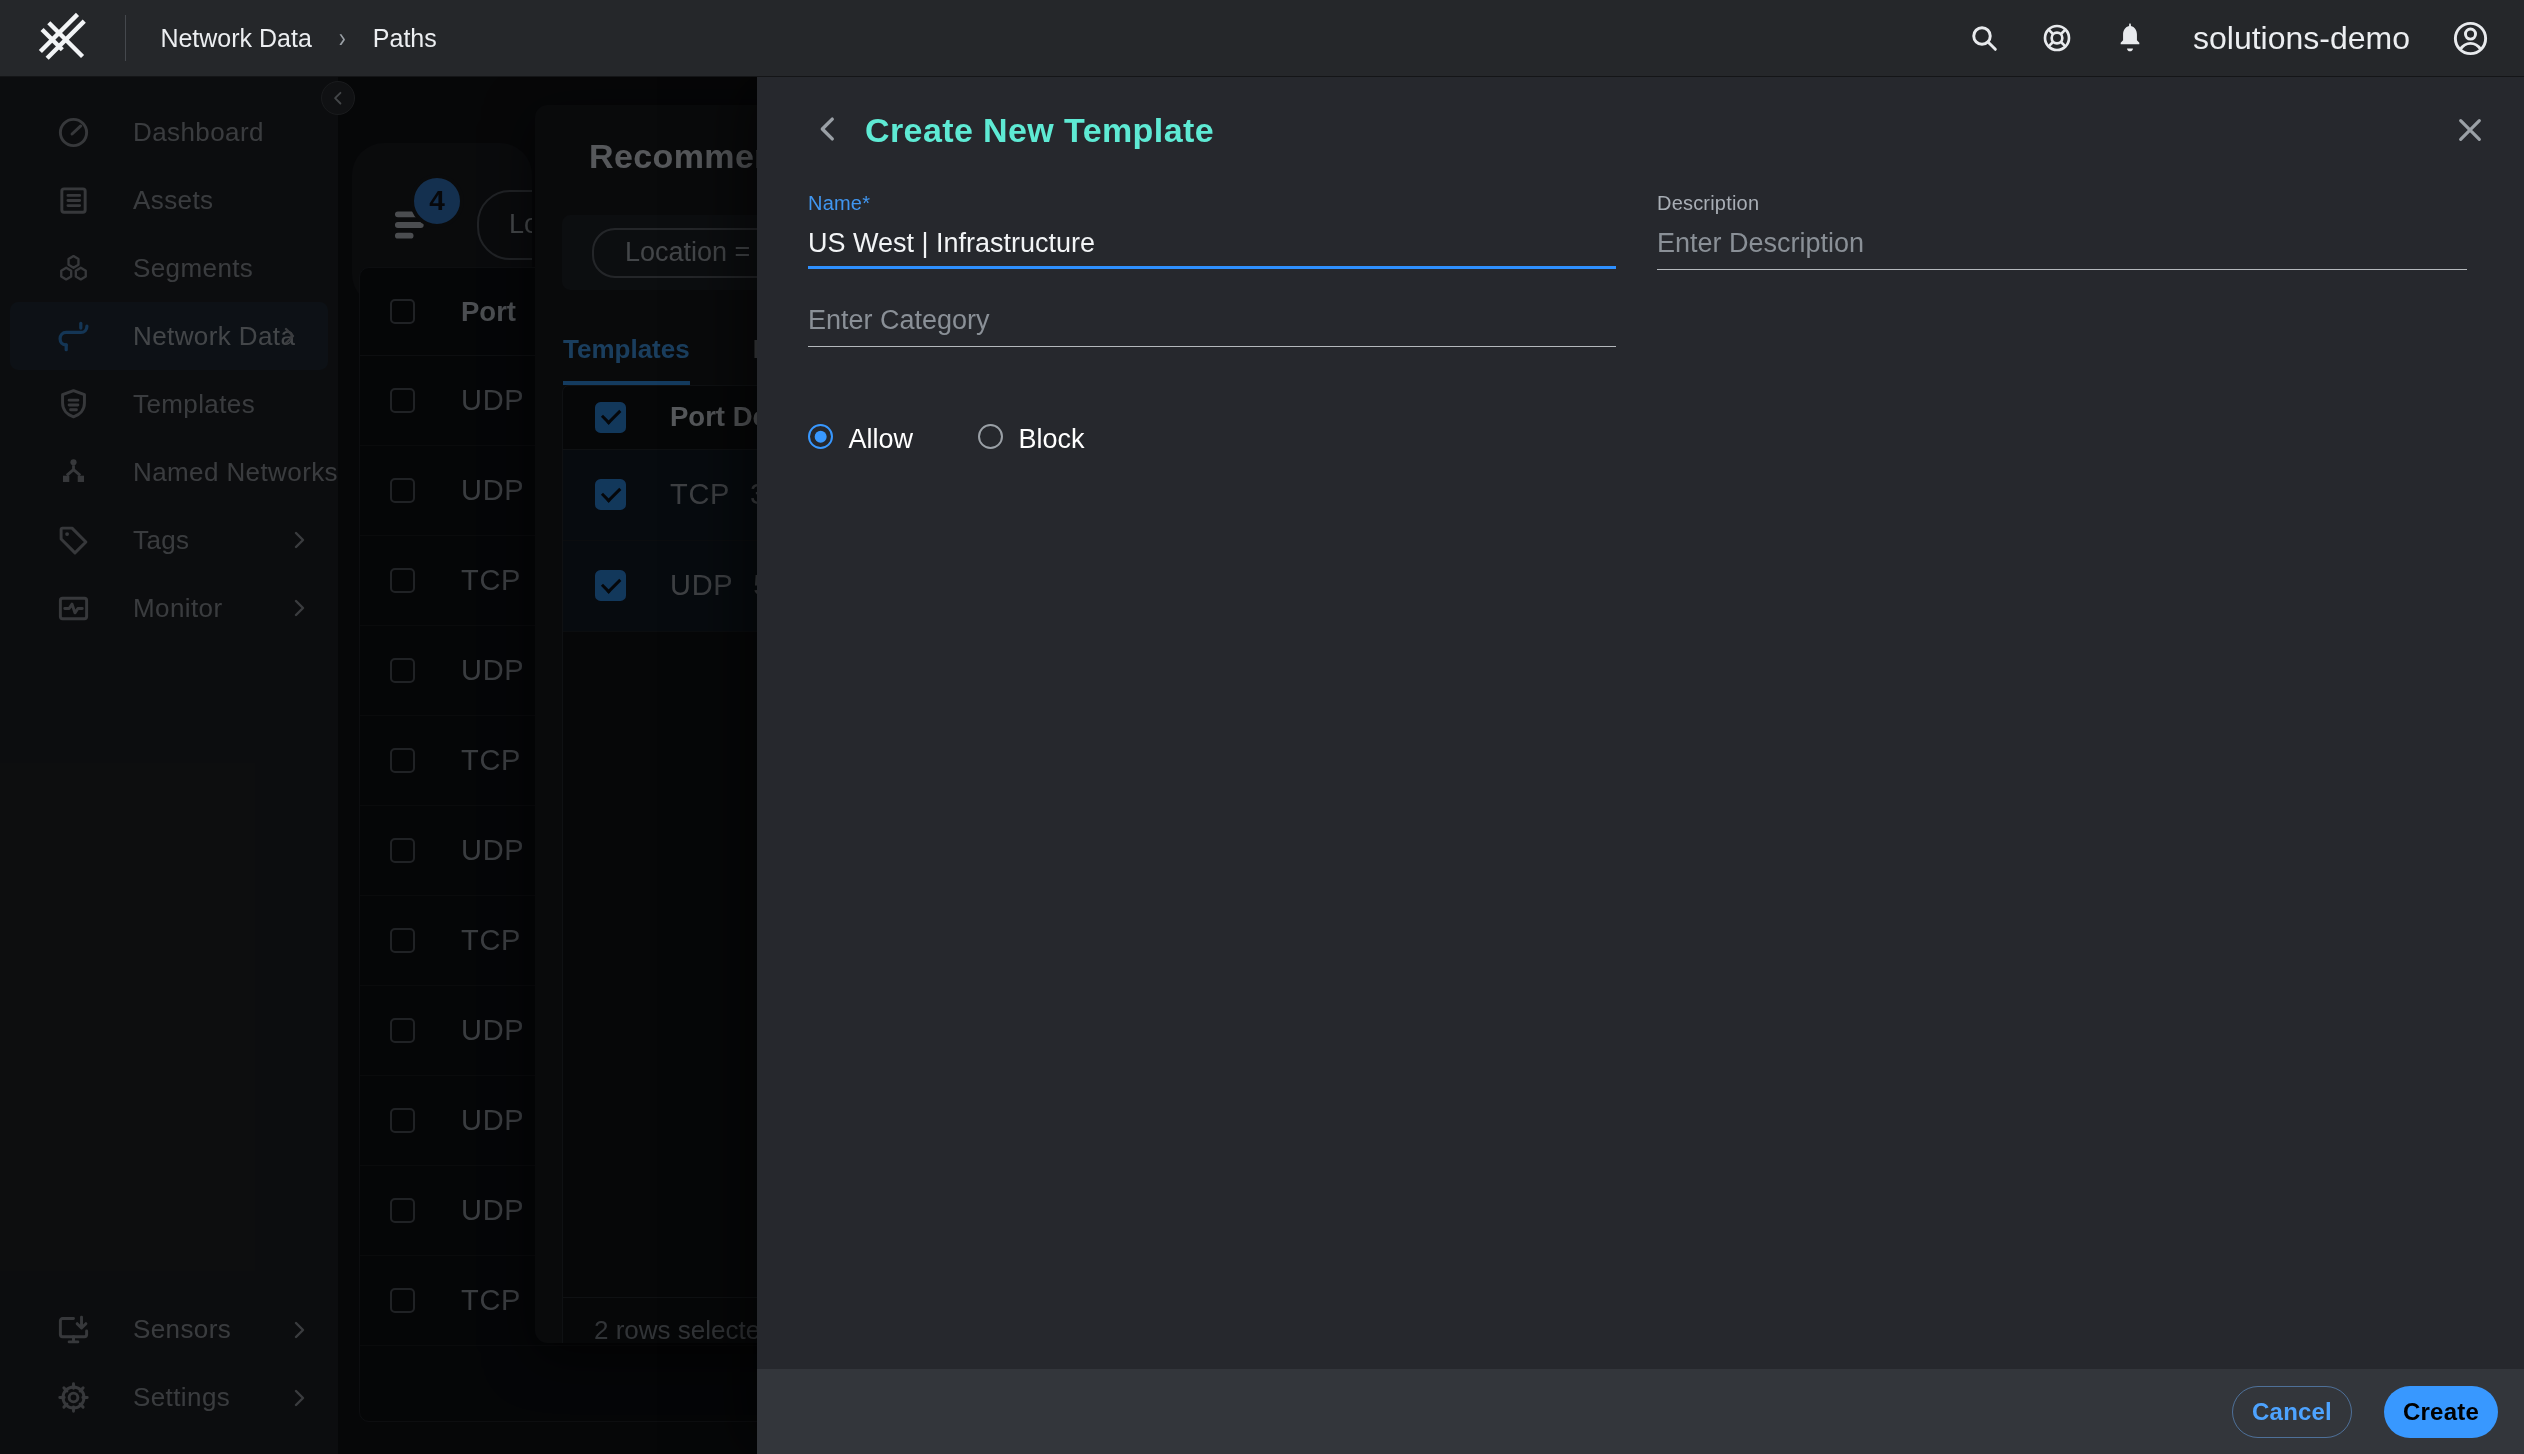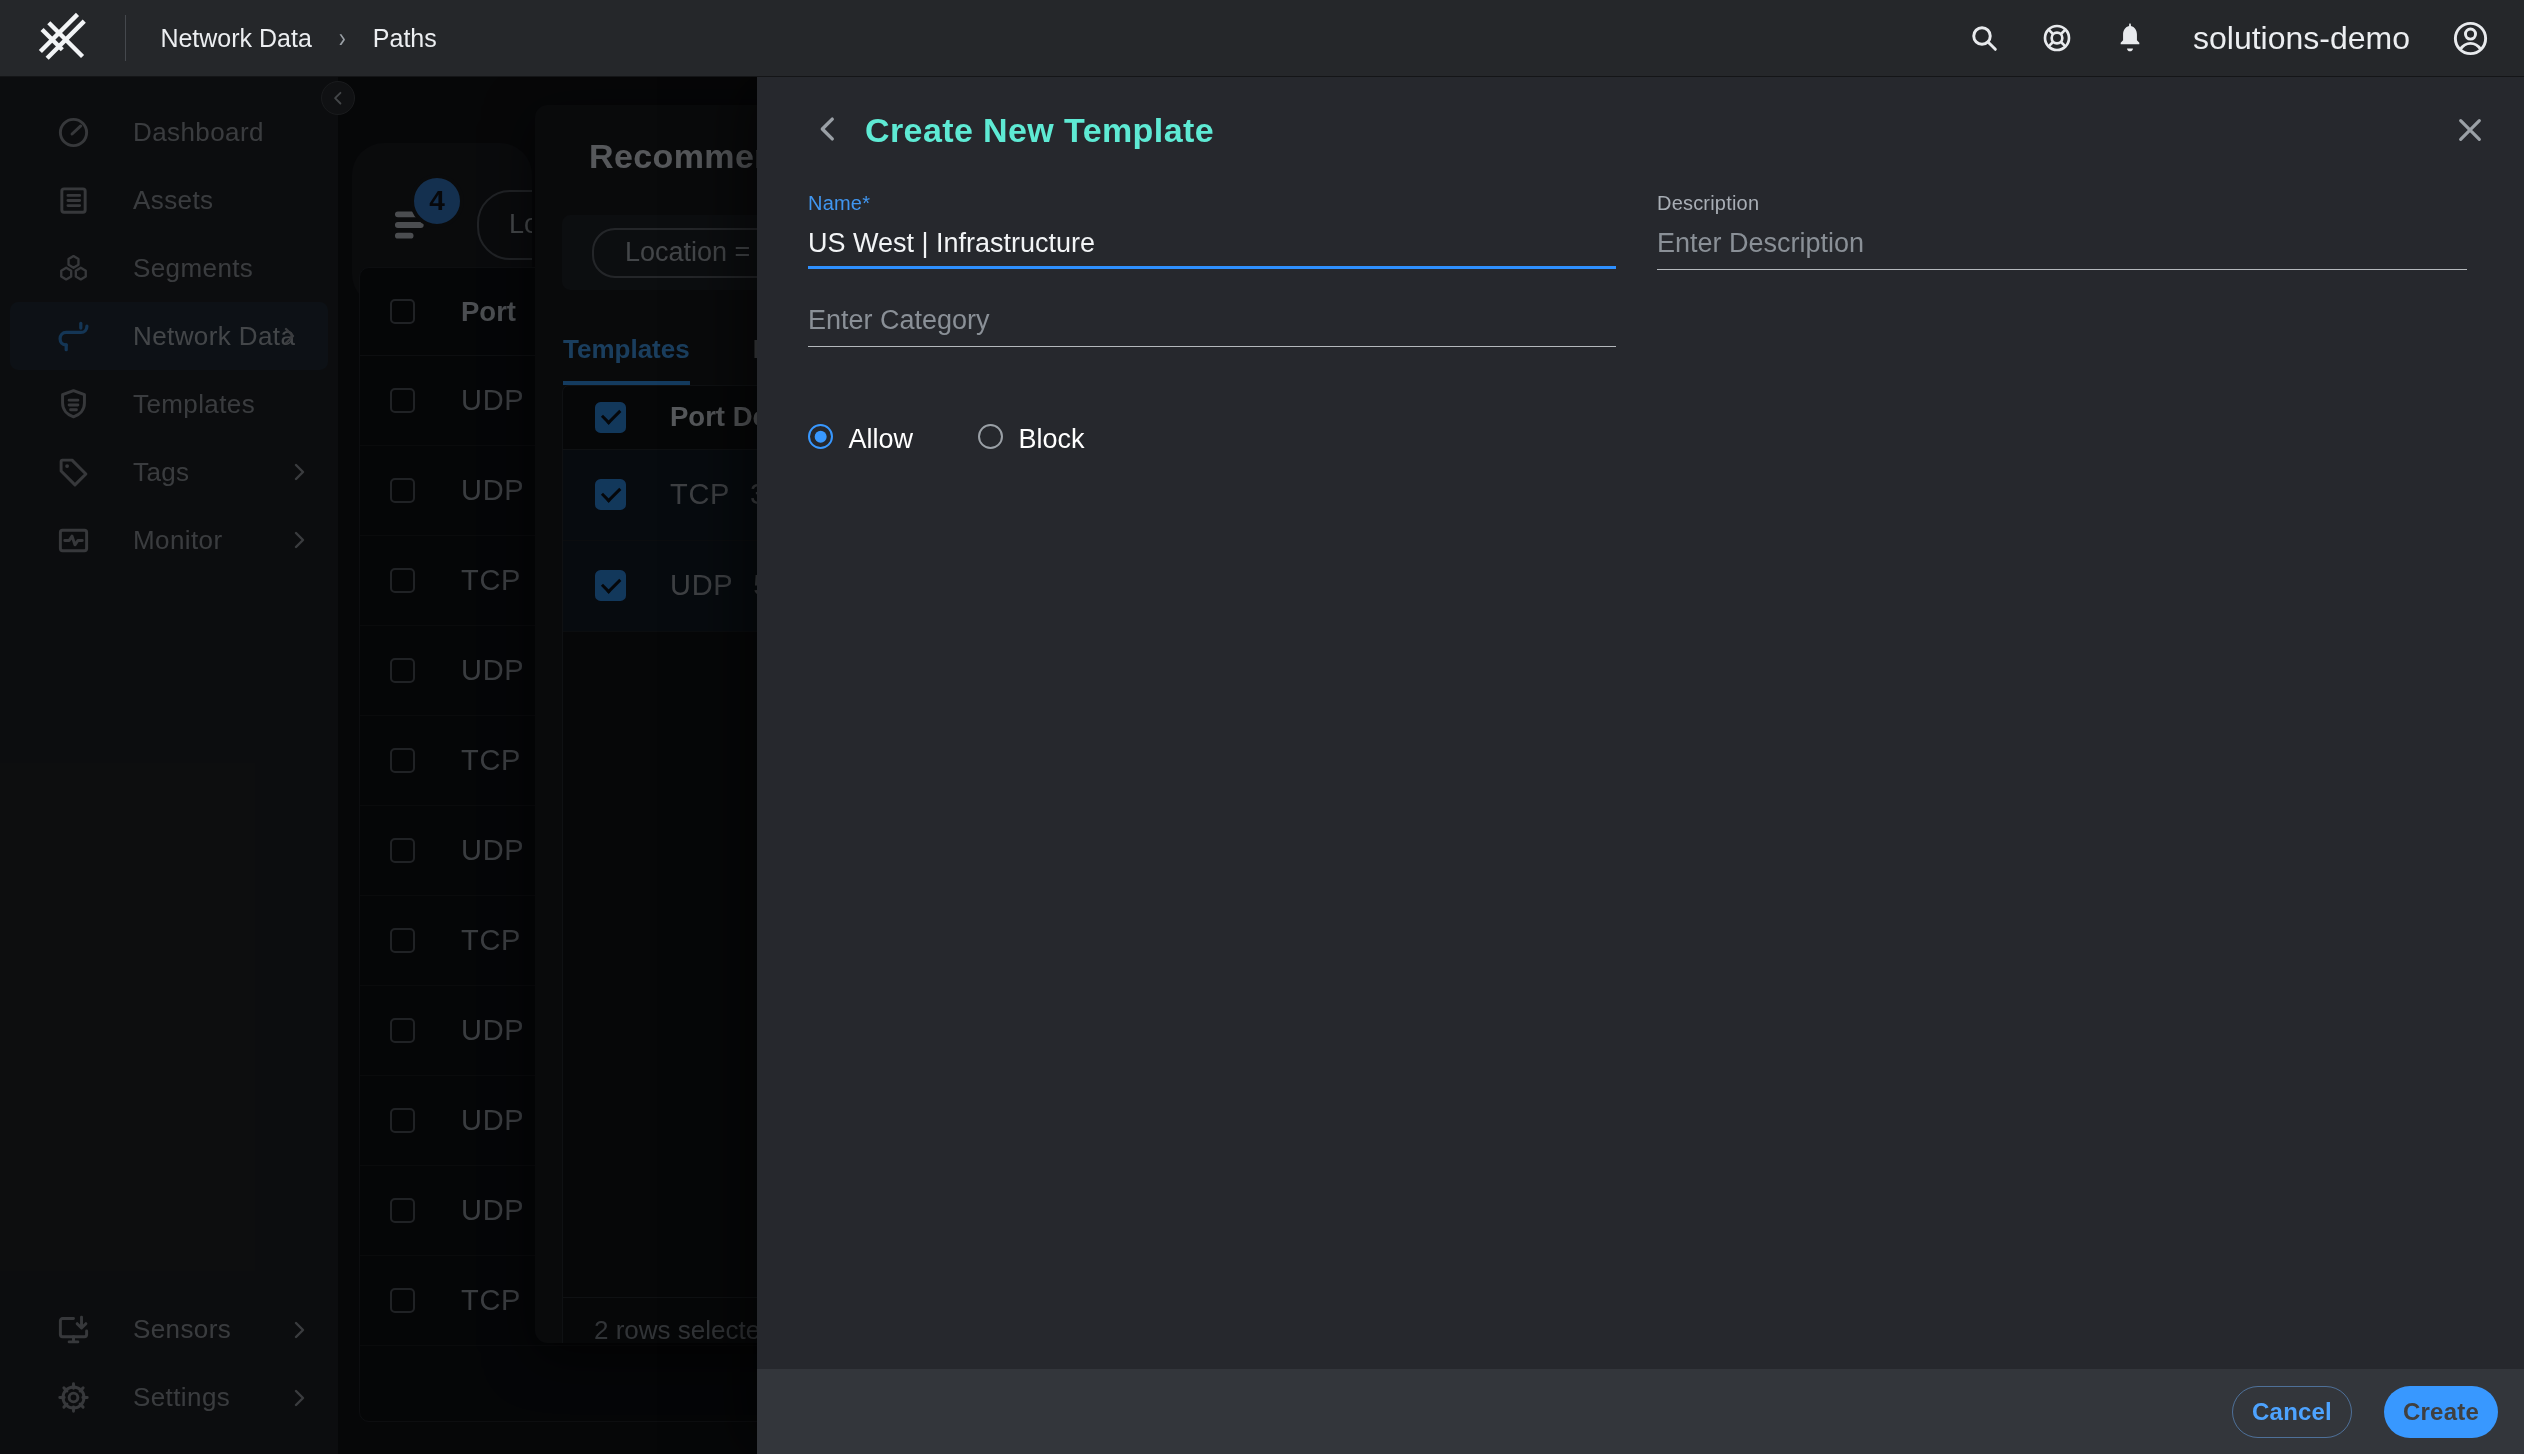--- a/index.html
+++ b/index.html
@@ -114,21 +114,21 @@
   .radio-opt.is-active .radio-circ{border-color:#3898ff;}
   .radio-opt.is-active .radio-circ::after{content:"";position:absolute;left:50%;top:50%;width:12.7px;height:12.7px;border-radius:50%;
     background:#3898ff;transform:translate(-50%,-50%);}
   .radio-lbl{margin-left:15.5px;font-size:27px;color:#ffffff;margin-right:28px;}
 
   .drawer-footer{position:absolute;left:0;right:0;bottom:0;height:85px;background:#33363b;
     display:flex;align-items:center;justify-content:flex-end;gap:32px;padding-right:27px;box-sizing:border-box;}
   .btn{height:52px;border-radius:26px;font-size:24px;font-weight:bold;display:flex;align-items:center;justify-content:center;
     cursor:pointer;font-family:inherit;letter-spacing:0.2px;box-sizing:border-box;text-align:right;}
   .btn-cancel{width:120px;background:transparent;border:1.4px solid rgba(100,160,230,.55);color:#4da3ff;}
-  .btn-create{width:114px;background:#3898ff;border:none;color:#404040;}
+  .btn-create{width:114px;background:#3898ff;border:none;color:#000000;}
 
   svg{display:block;}
 </style>
 </head>
 <body>
 
 <svg width="0" height="0" style="position:absolute">
   <defs>
     <symbol id="logo-x" viewBox="0 0 32 32">
       <g stroke="currentColor" stroke-width="2.6" fill="none" stroke-linecap="butt">
@@ -333,20 +333,29 @@
               <svg width="35" height="35" viewBox="0 0 50 50">
                 <use href="#shield"></use>
               </svg>
             </span>
             <span class="lbl">Templates</span>
 
           </div>
           <div class="side-item">
             <span class="icon">
               <svg width="35" height="35" viewBox="0 0 50 50">
+                <use href="#nodes"></use>
+              </svg>
+            </span>
+            <span class="lbl">Named Networks</span>
+
+          </div>
+          <div class="side-item">
+            <span class="icon">
+              <svg width="35" height="35" viewBox="0 0 50 50">
                 <use href="#tag"></use>
               </svg>
             </span>
             <span class="lbl">Tags</span>
             <span class="side-chev is-active">
               <svg width="24" height="24" viewBox="0 0 34 34">
                 <use href="#chevron-right"></use>
               </svg>
             </span>
           </div>

